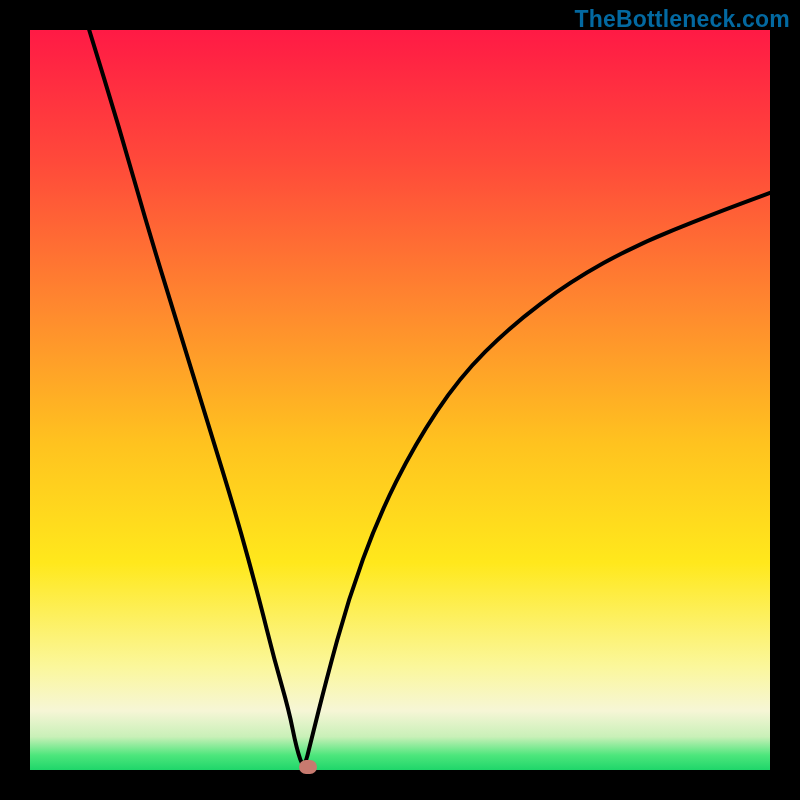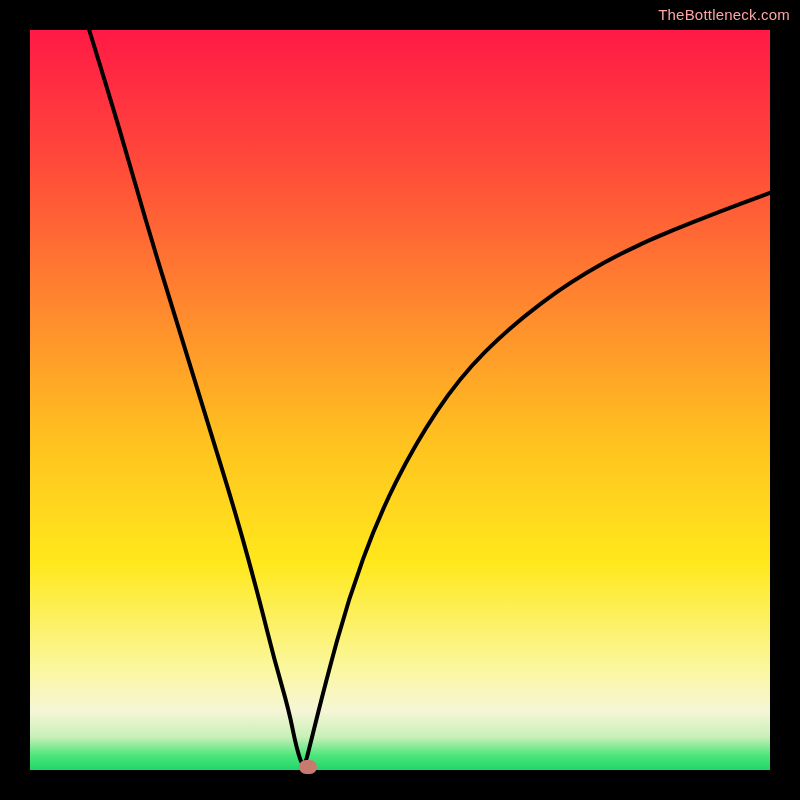--- a/index.html
+++ b/index.html
@@ -24,23 +24,23 @@
     left: 30px;
     top: 30px;
     width: 740px;
     height: 740px;
     
   }
   .watermark {
     position: absolute;
     top: 6px;
     right: 10px;
-    color: #fca5a5;
-    font-size: 15px;
-    font-weight: 400;
+    color: #0369a1;
+    font-size: 23px;
+    font-weight: 700;
     letter-spacing: 0.2px;
   }
   svg.curve {
     position: absolute;
     left: 0;
     top: 0;
   }
   .marker {
     position: absolute;
     width: 18px;

